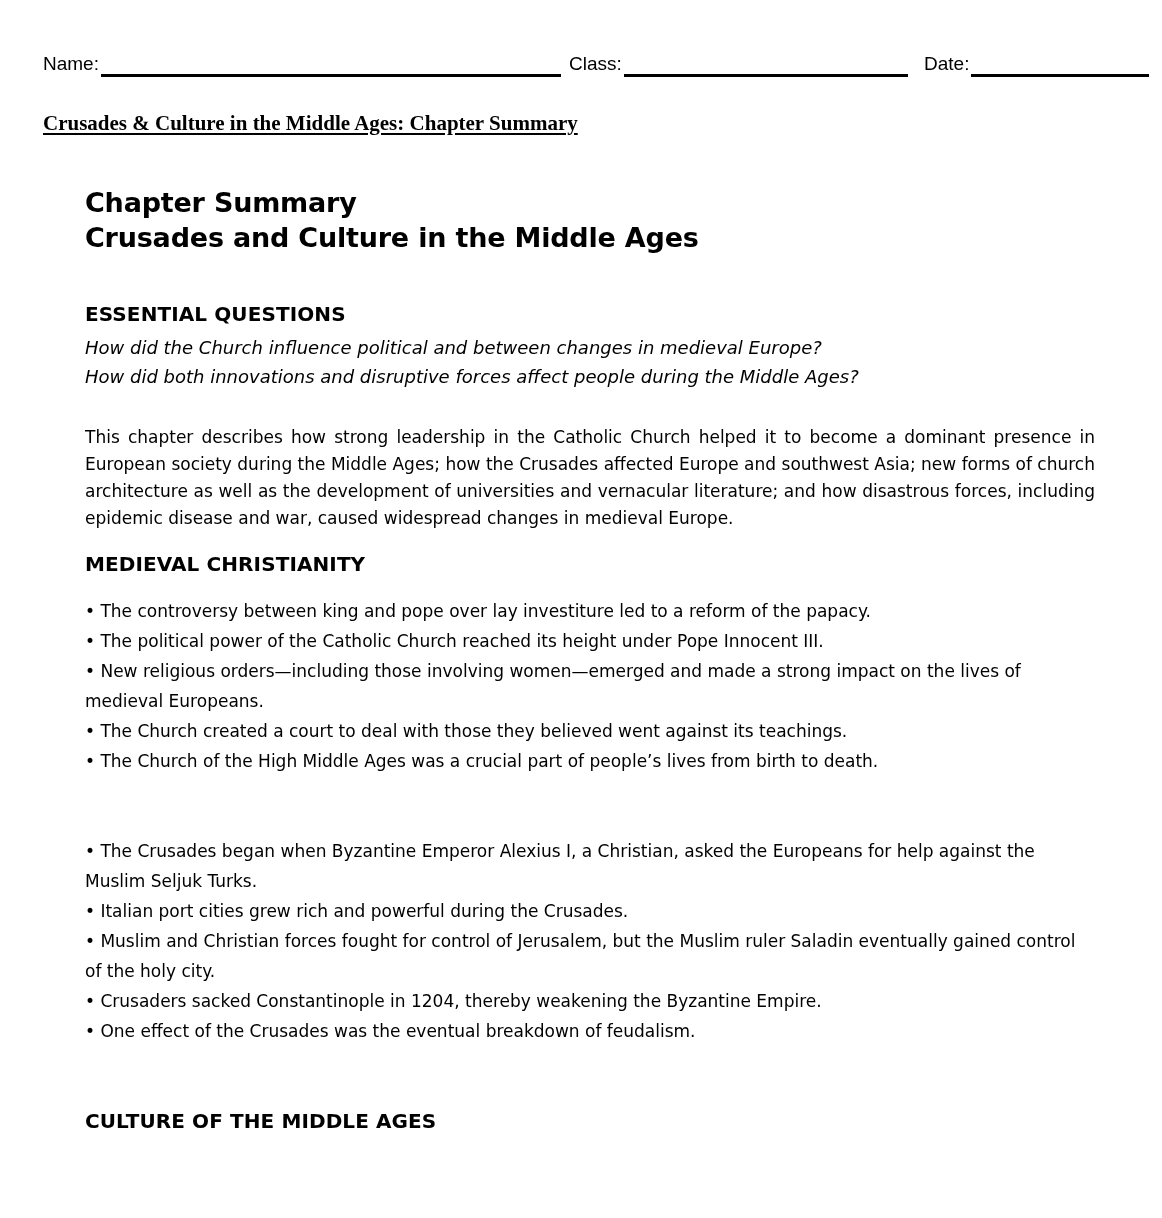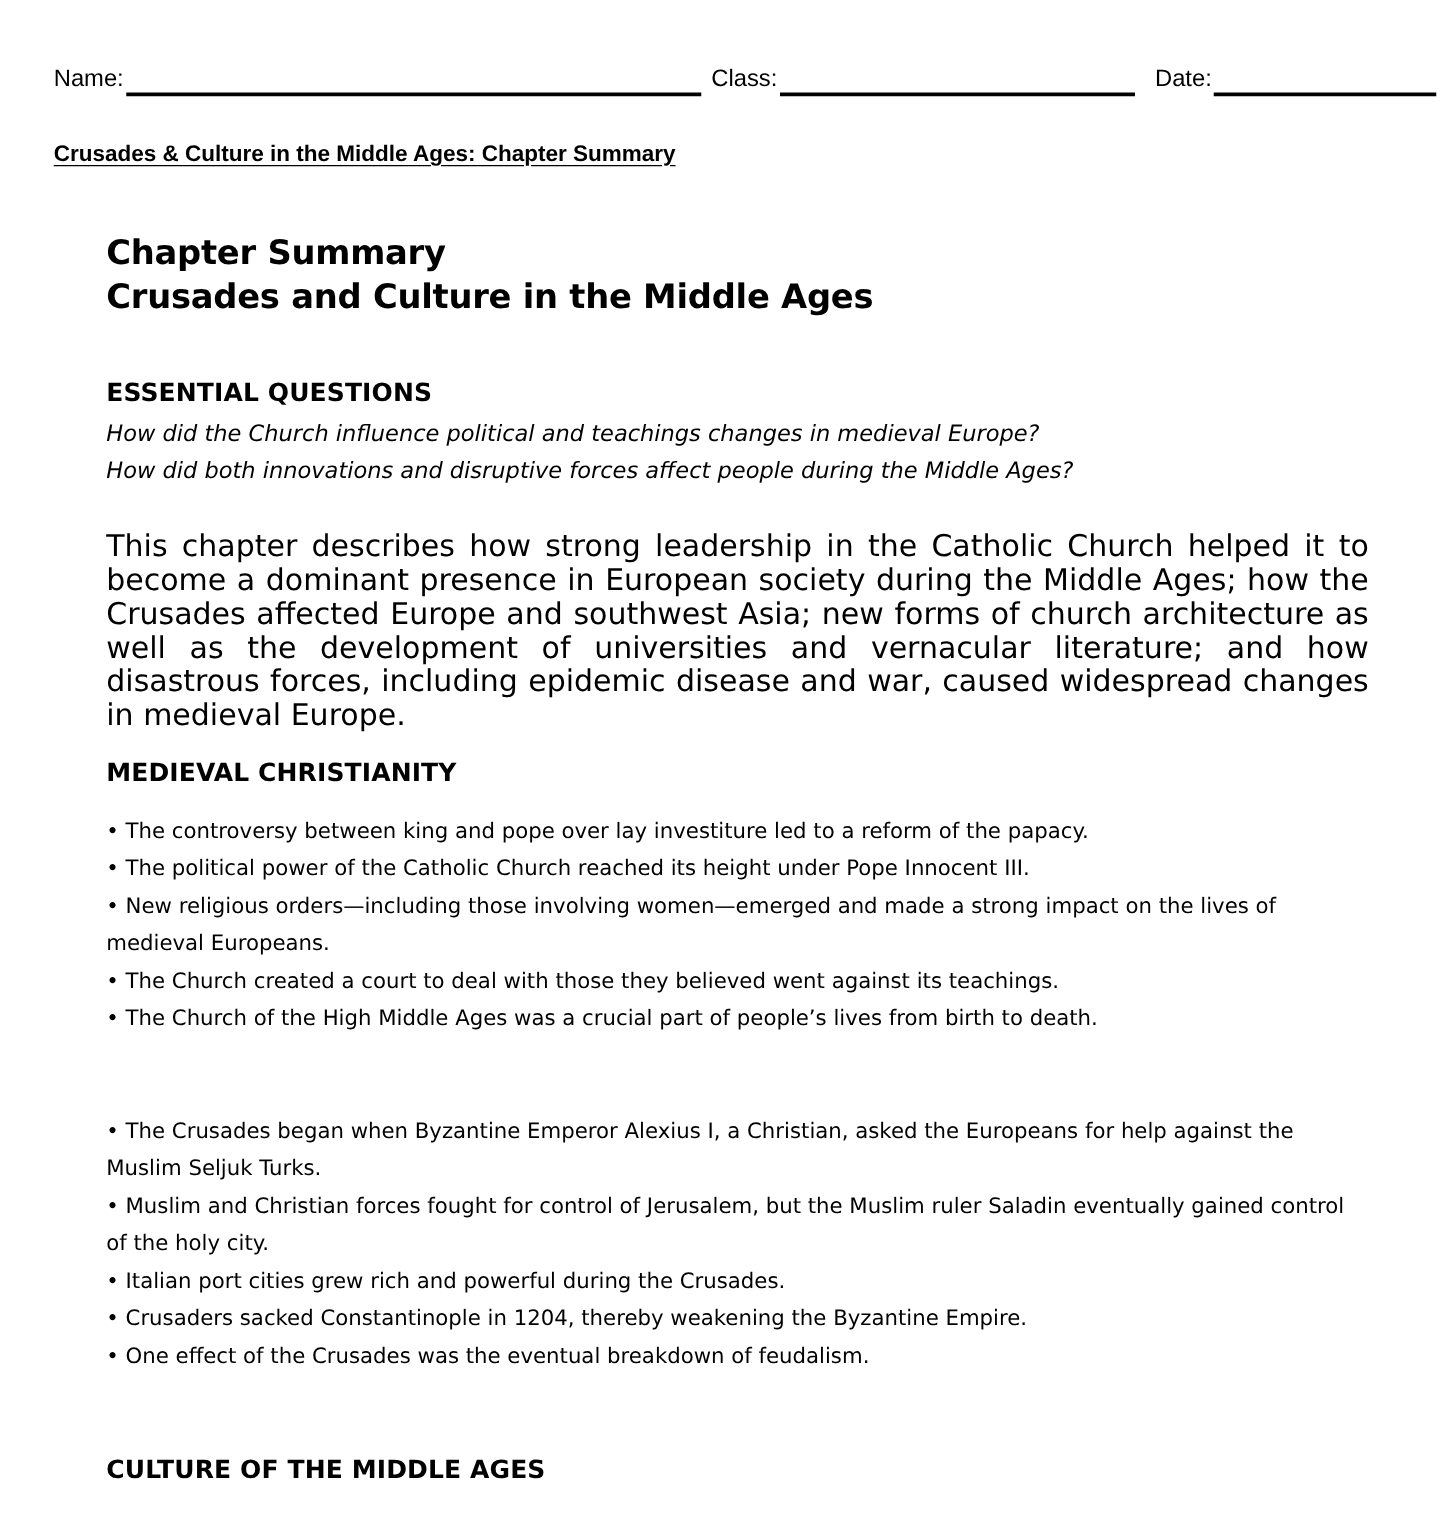--- a/index.html
+++ b/index.html
@@ -50,22 +50,22 @@
   #field-class { left: 569px; top: 0; }
   #field-class .form-rule { width: 284px; }
   #field-date { left: 924px; top: 0; }
   #field-date .form-rule { width: 178px; }
 
   
   .doc-title {
     position: absolute;
     left: 43px;
     top: 111px;
-    font-family: Liberation Sans, sans-serif;
-    font-size: 18px;
+    font-family: Liberation Serif, serif;
+    font-size: 21px;
     font-weight: bold;
     line-height: 25px;
     text-decoration: underline;
     text-underline-offset: 3px;
     white-space: nowrap;
   }
 
   
   .content {
     position: absolute;
@@ -101,21 +101,21 @@
 
   .question {
     font-size: 18px;
     font-style: italic;
     line-height: 29px;
     margin: 0;
   }
   .questions { margin-top: 7px; }
 
   .intro-paragraph {
-    font-size: 24px;
+    font-size: 17px;
     line-height: 27px;
     margin: 0;
     margin-top: 33px;
     text-align: justify;
   }
 
   .bullet-list {
     margin: 0;
     margin-top: 20px;
     padding: 0;
@@ -152,42 +152,42 @@
 <div class="content">
 
   <h1 class="main-title">
     <span class="line">Chapter Summary</span>
     <span class="line">Crusades and Culture in the Middle Ages</span>
   </h1>
 
   <div class="section sec-essential">
     <h2 class="section-heading">ESSENTIAL QUESTIONS</h2>
     <div class="questions">
-      <p class="question">How did the Church influence political and teachings changes in medieval Europe?</p>
+      <p class="question">How did the Church influence political and between changes in medieval Europe?</p>
       <p class="question">How did both innovations and disruptive forces affect people during the Middle Ages?</p>
     </div>
     <p class="intro-paragraph">This chapter describes how strong leadership in the Catholic Church helped it to become a dominant presence in European society during the Middle Ages; how the Crusades affected Europe and southwest Asia; new forms of church architecture as well as the development of universities and vernacular literature; and how disastrous forces, including epidemic disease and war, caused widespread changes in medieval Europe.</p>
   </div>
 
   <div class="section sec-medieval">
     <h2 class="section-heading">MEDIEVAL CHRISTIANITY</h2>
     <ul class="bullet-list">
       <li class="bullet-item">• The controversy between king and pope over lay investiture led to a reform of the papacy.</li>
       <li class="bullet-item">• The political power of the Catholic Church reached its height under Pope Innocent III.</li>
       <li class="bullet-item">• New religious orders—including those involving women—emerged and made a strong impact on the lives of medieval Europeans.</li>
       <li class="bullet-item">• The Church created a court to deal with those they believed went against its teachings.</li>
       <li class="bullet-item">• The Church of the High Middle Ages was a crucial part of people’s lives from birth to death.</li>
     </ul>
   </div>
 
   <div class="section sec-crusades">
     <ul class="bullet-list spaced">
       <li class="bullet-item">• The Crusades began when Byzantine Emperor Alexius I, a Christian, asked the Europeans for help against the Muslim Seljuk Turks.</li>
+      <li class="bullet-item">• Italian port cities grew rich and powerful during the Crusades.</li>
       <li class="bullet-item">• Muslim and Christian forces fought for control of Jerusalem, but the Muslim ruler Saladin eventually gained control of the holy city.</li>
-      <li class="bullet-item">• Italian port cities grew rich and powerful during the Crusades.</li>
       <li class="bullet-item">• Crusaders sacked Constantinople in 1204, thereby weakening the Byzantine Empire.</li>
       <li class="bullet-item">• One effect of the Crusades was the eventual breakdown of feudalism.</li>
     </ul>
   </div>
 
   <div class="section sec-culture">
     <h2 class="section-heading">CULTURE OF THE MIDDLE AGES</h2>
   </div>
 
 </div>

